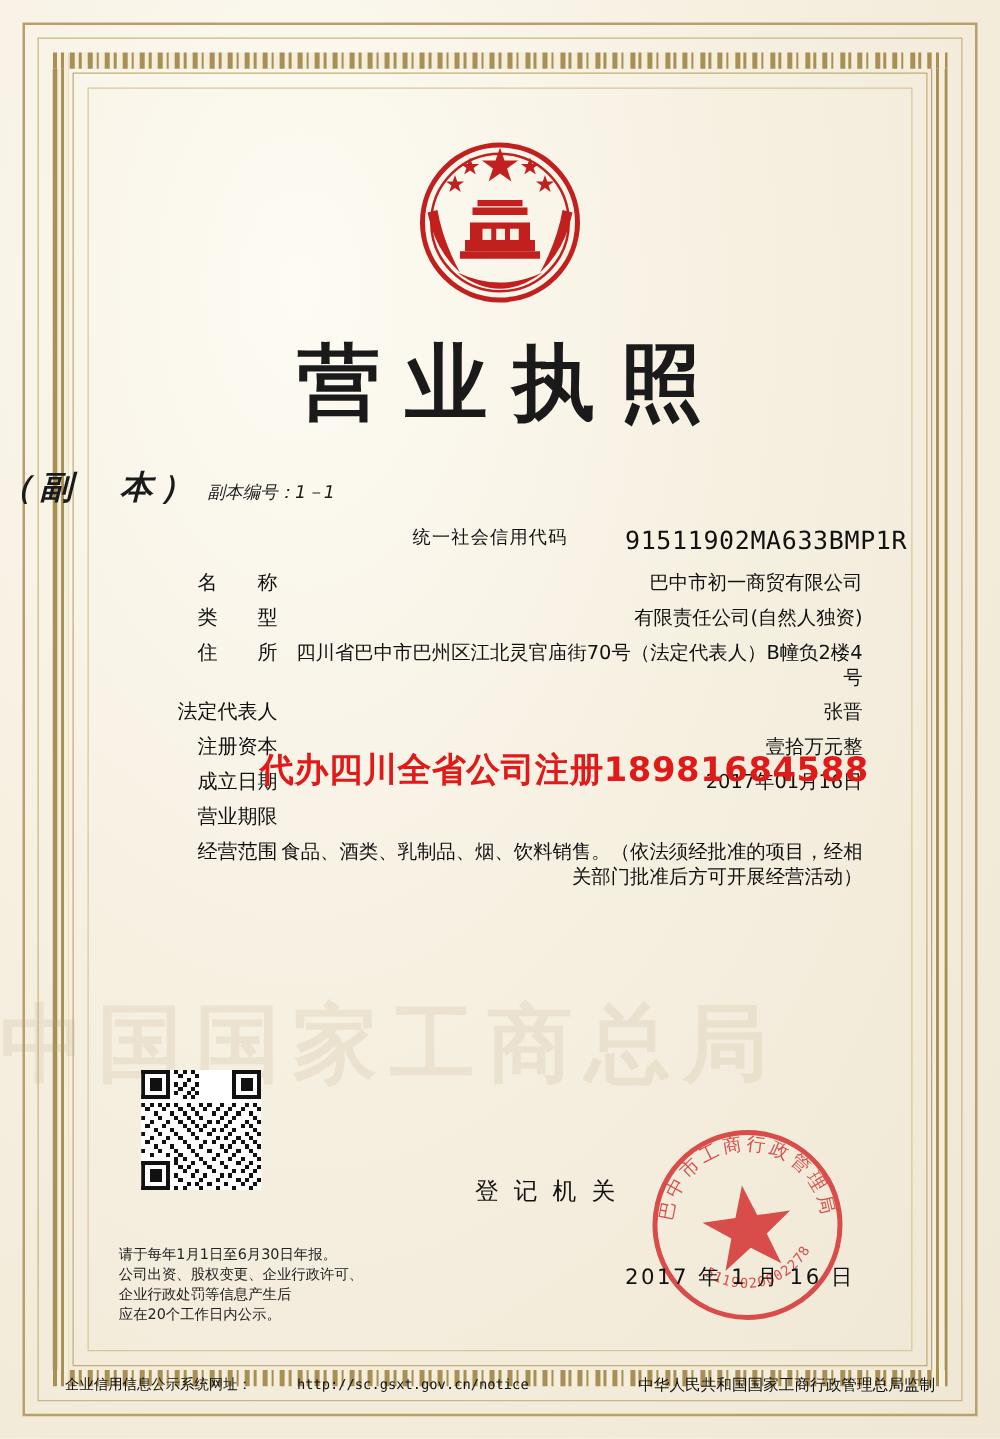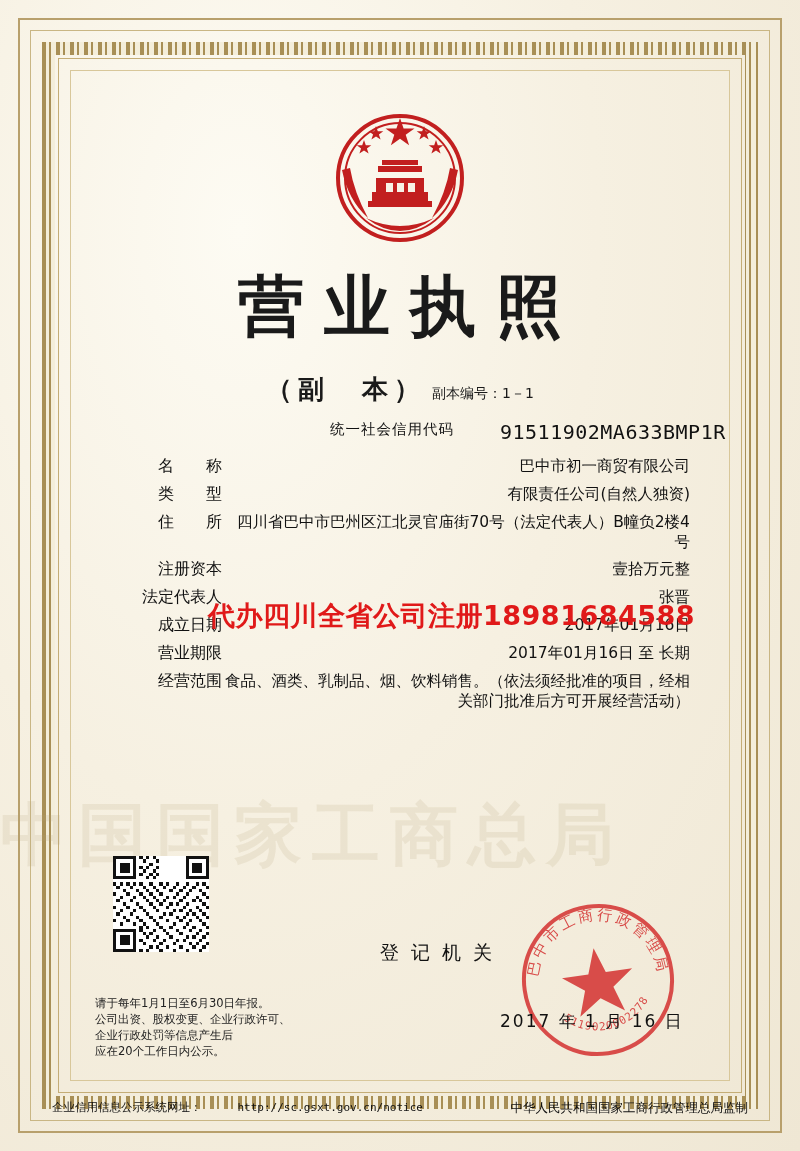--- a/index.html
+++ b/index.html
@@ -89,22 +89,22 @@
     letter-spacing: 20px;
     text-indent: 20px;
     font-weight: bold;
     color: #1a1a1a;
     font-family: "DejaVu Sans", "Liberation Sans", sans-serif;
   }
   .subtitle-row {
     position: absolute;
     left: 0; right: 0;
     top: 372px;
-    text-align: center;
     color: #1a1a1a;
+    font-style: italic;
   }
   .subtitle {
     font-size: 26px;
     letter-spacing: 6px;
     font-weight: bold;
     font-family: "DejaVu Sans", "Liberation Sans", sans-serif;
   }
   .copy-no {
     font-size: 14px;
     margin-left: 6px;
@@ -304,34 +304,33 @@
     </div>
     <div class="field">
       <div class="field-label">类　　型</div>
       <div class="field-value">有限责任公司(自然人独资)</div>
     </div>
     <div class="field">
       <div class="field-label">住　　所</div>
       <div class="field-value">四川省巴中市巴州区江北灵官庙街70号（法定代表人）B幢负2楼4号</div>
     </div>
     <div class="field">
+      <div class="field-label">法定代表人</div>
+      <div class="field-value">张晋</div>
+    </div>
+    <div class="field">
       <div class="field-label">注册资本</div>
       <div class="field-value">壹拾万元整</div>
     </div>
     <div class="field">
-      <div class="field-label">法定代表人</div>
-      <div class="field-value">张晋</div>
-    </div>
-    <div class="field">
       <div class="field-label">成立日期</div>
       <div class="field-value">2017年01月16日</div>
     </div>
     <div class="field">
       <div class="field-label">营业期限</div>
-      <div class="field-value">2017年01月16日   至  长期</div>
     </div>
     <div class="field">
       <div class="field-label">经营范围</div>
       <div class="field-value">食品、酒类、乳制品、烟、饮料销售。（依法须经批准的项目，经相关部门批准后方可开展经营活动）</div>
     </div>
   </div>
 
   <div class="ad-text">代办四川全省公司注册18981684588</div>
 
   <div class="qr">

